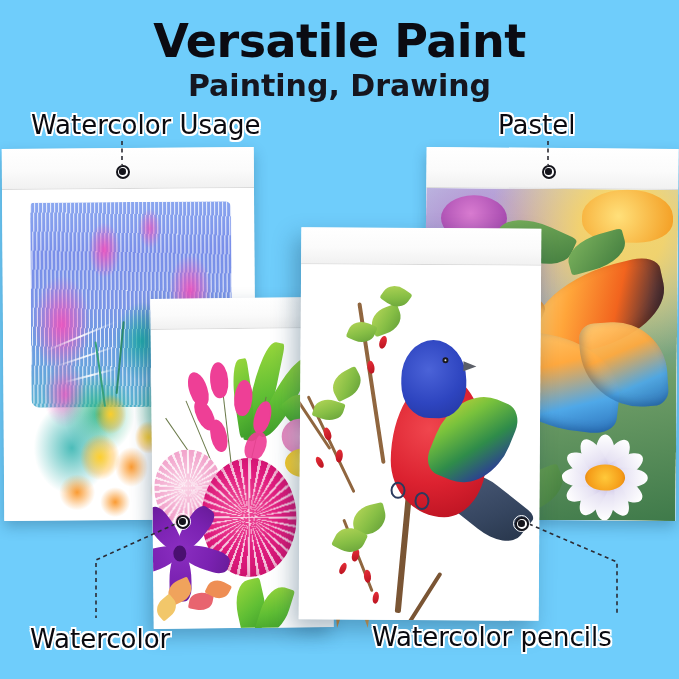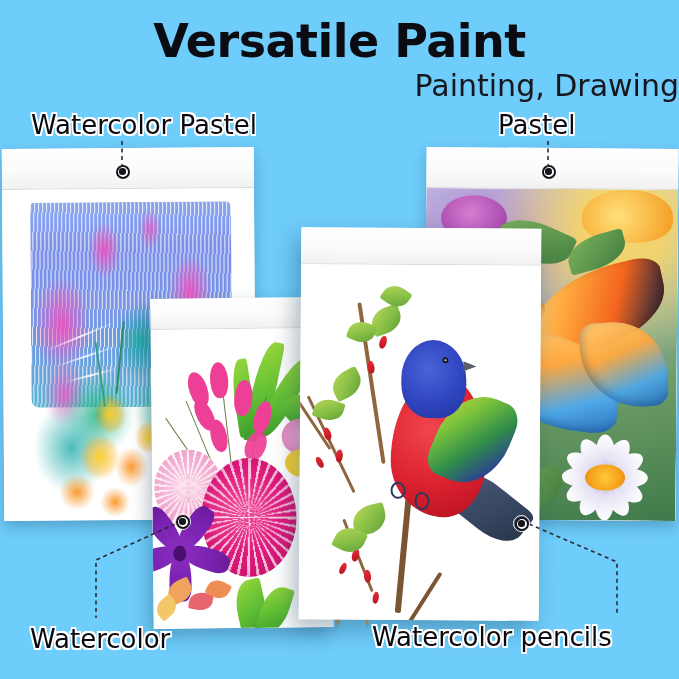--- a/index.html
+++ b/index.html
@@ -11,22 +11,22 @@
   }
   #stage{position:absolute;inset:0;background:#6FCDFB;overflow:hidden;}
 
   
   #title{
     position:absolute;left:0;top:14px;width:679px;text-align:center;
     font-size:46px;font-weight:bold;color:#0B0B12;letter-spacing:-0.5px;
     font-family:"DejaVu Sans","Liberation Sans",sans-serif;
   }
   #subtitle{
-    position:absolute;left:0;top:68px;width:679px;text-align:right;
-    font-size:30px;font-weight:normal;color:#16161F;
+    position:absolute;left:0;top:68px;width:679px;text-align:center;
+    font-size:30px;font-weight:bold;color:#16161F;
   }
 
   
   .label{
     position:absolute;font-size:26px;color:#0A0A10;white-space:nowrap;
     text-shadow:
       -1.6px -1.6px 0 #fff, 1.6px -1.6px 0 #fff,
       -1.6px  1.6px 0 #fff, 1.6px  1.6px 0 #fff,
       -1.6px 0 0 #fff, 1.6px 0 0 #fff, 0 -1.6px 0 #fff, 0 1.6px 0 #fff;
   }
@@ -464,18 +464,18 @@
     <div class="ring-out"></div>
       <div class="ring-mid"></div>
       <div class="dot"></div>
   </div>
   <div class="bull" style="left:513px;top:515px;">
     <div class="ring-out"></div>
       <div class="ring-mid"></div>
       <div class="dot"></div>
   </div>
 
-  <div class="label" id="lbl-wc-paint">Watercolor Pastel</div>
+  <div class="label" id="lbl-wc-paint">Watercolor Usage</div>
   <div class="label" id="lbl-watercolor">Watercolor</div>
   <div class="label" id="lbl-pastel">Pastel</div>
   <div class="label" id="lbl-wc-pencils">Watercolor pencils</div>
 
 </div>
 
 </body></html>

